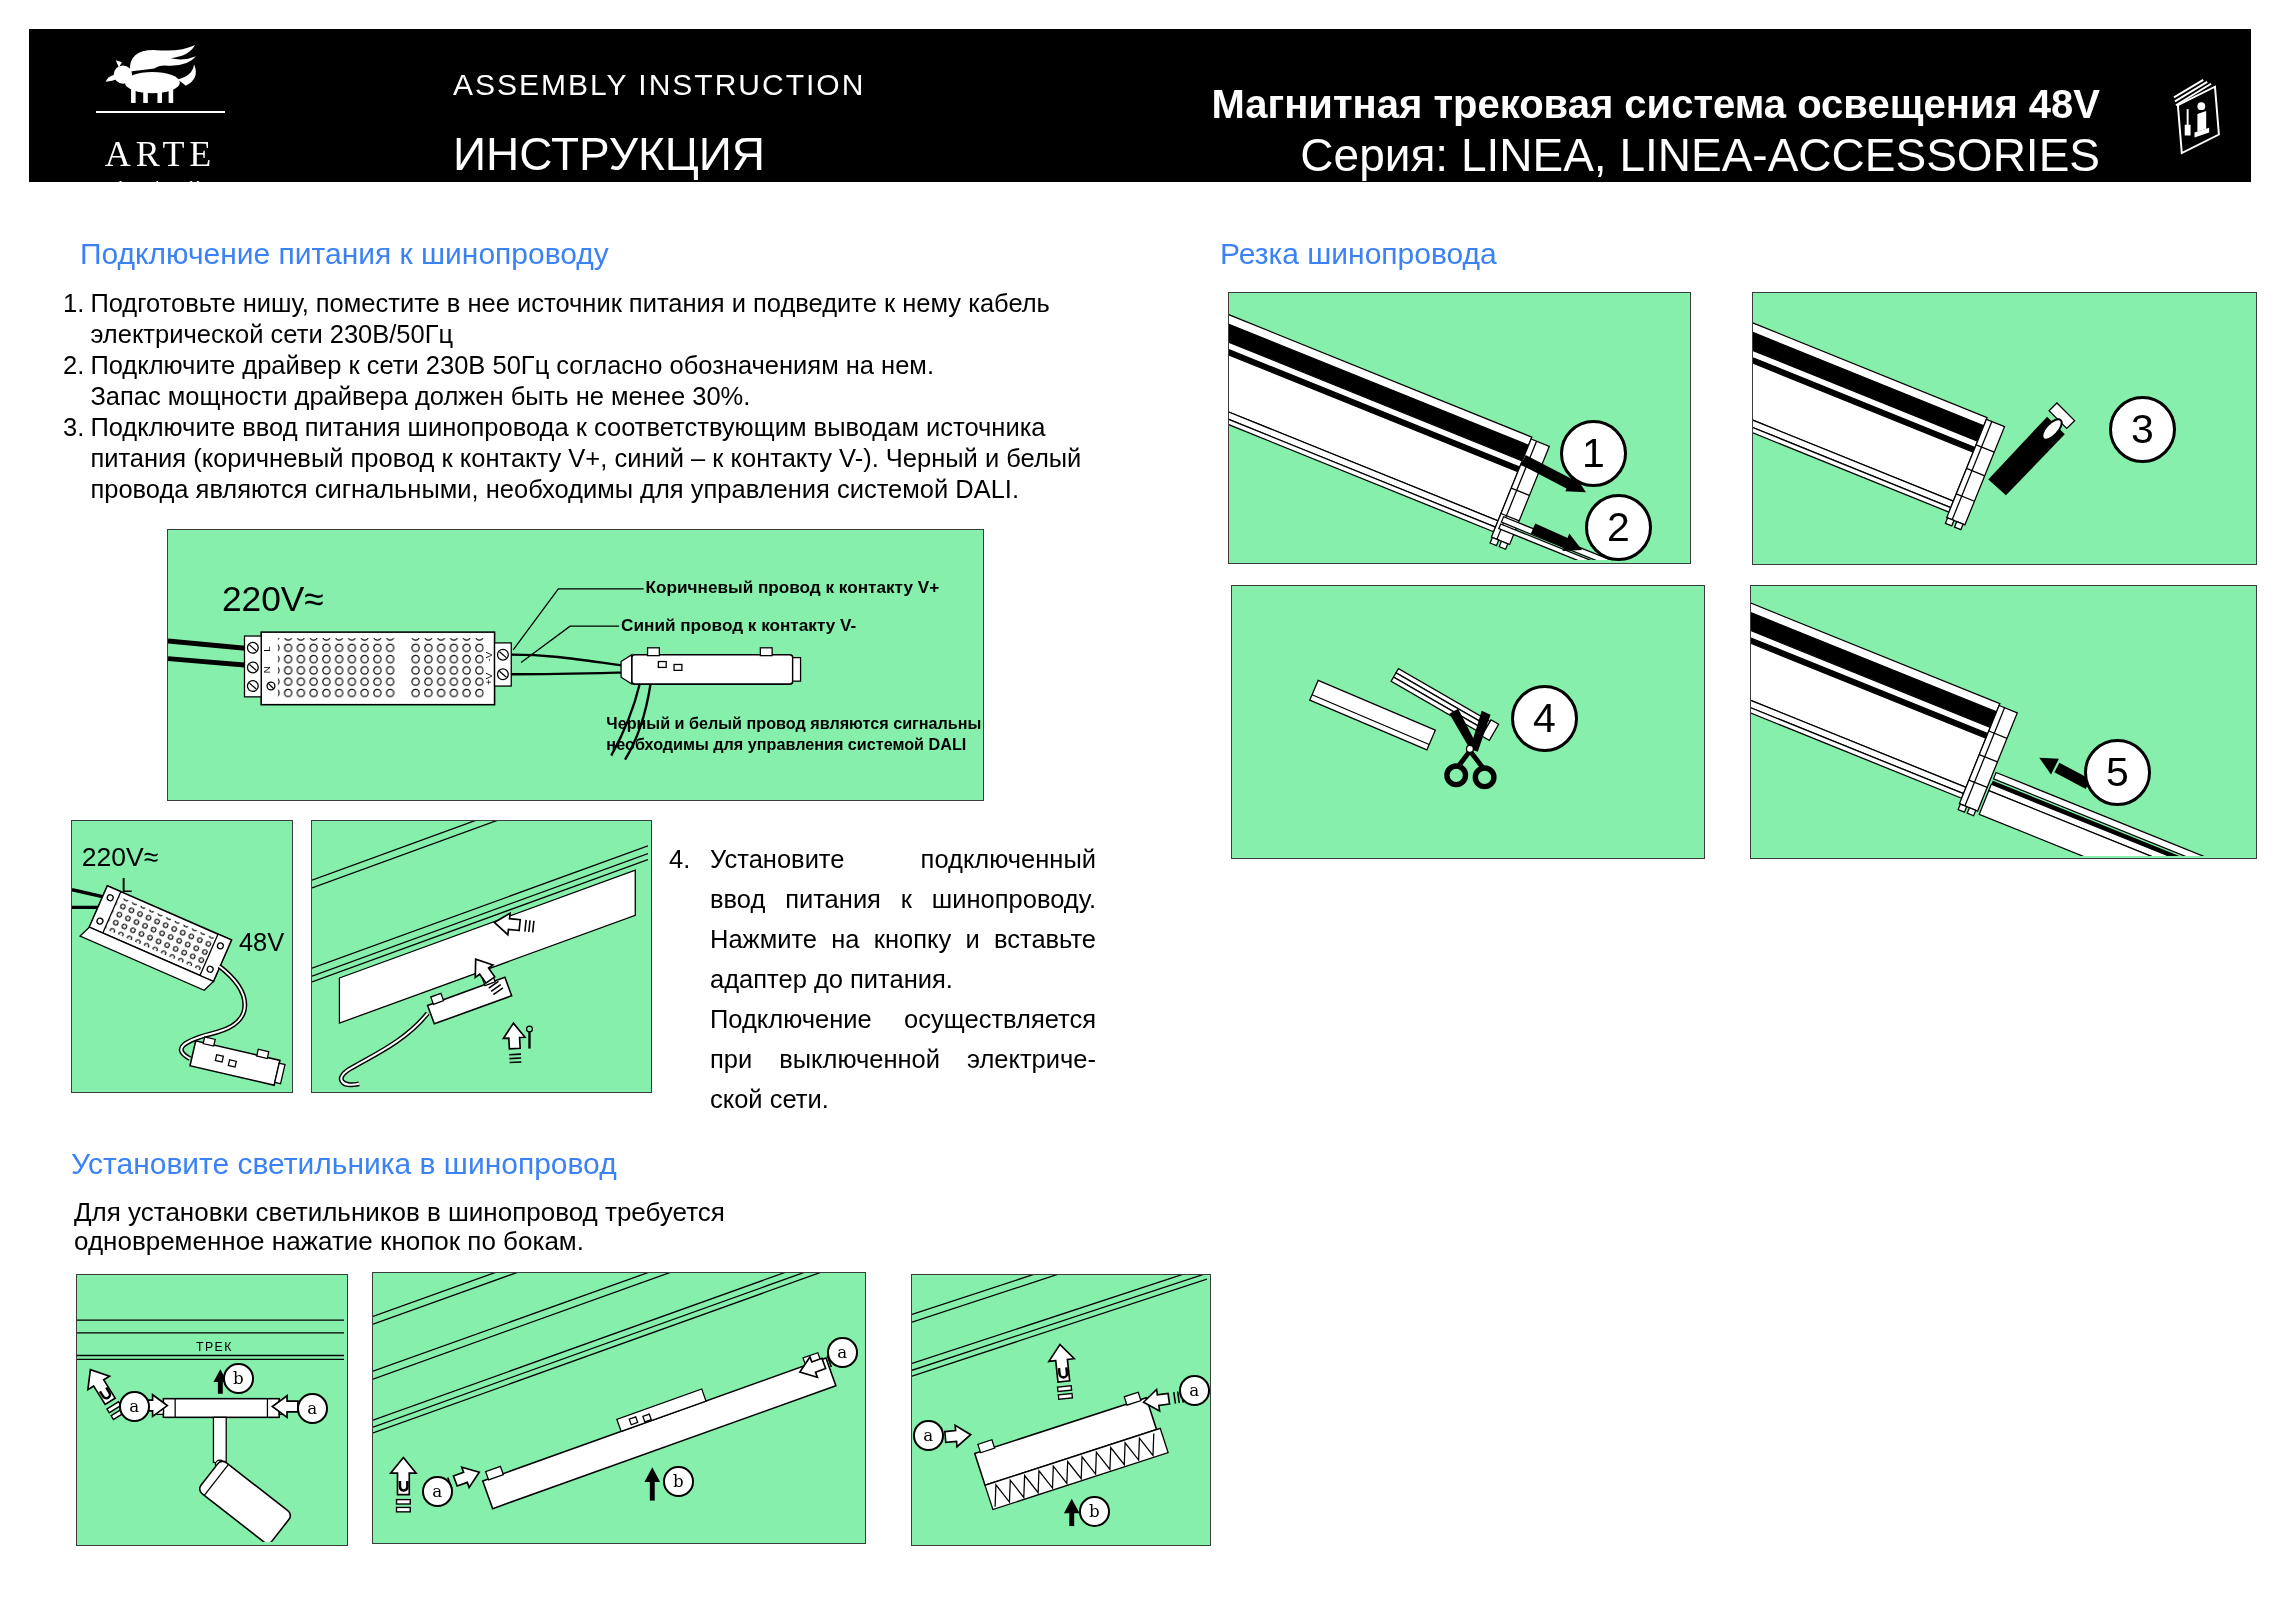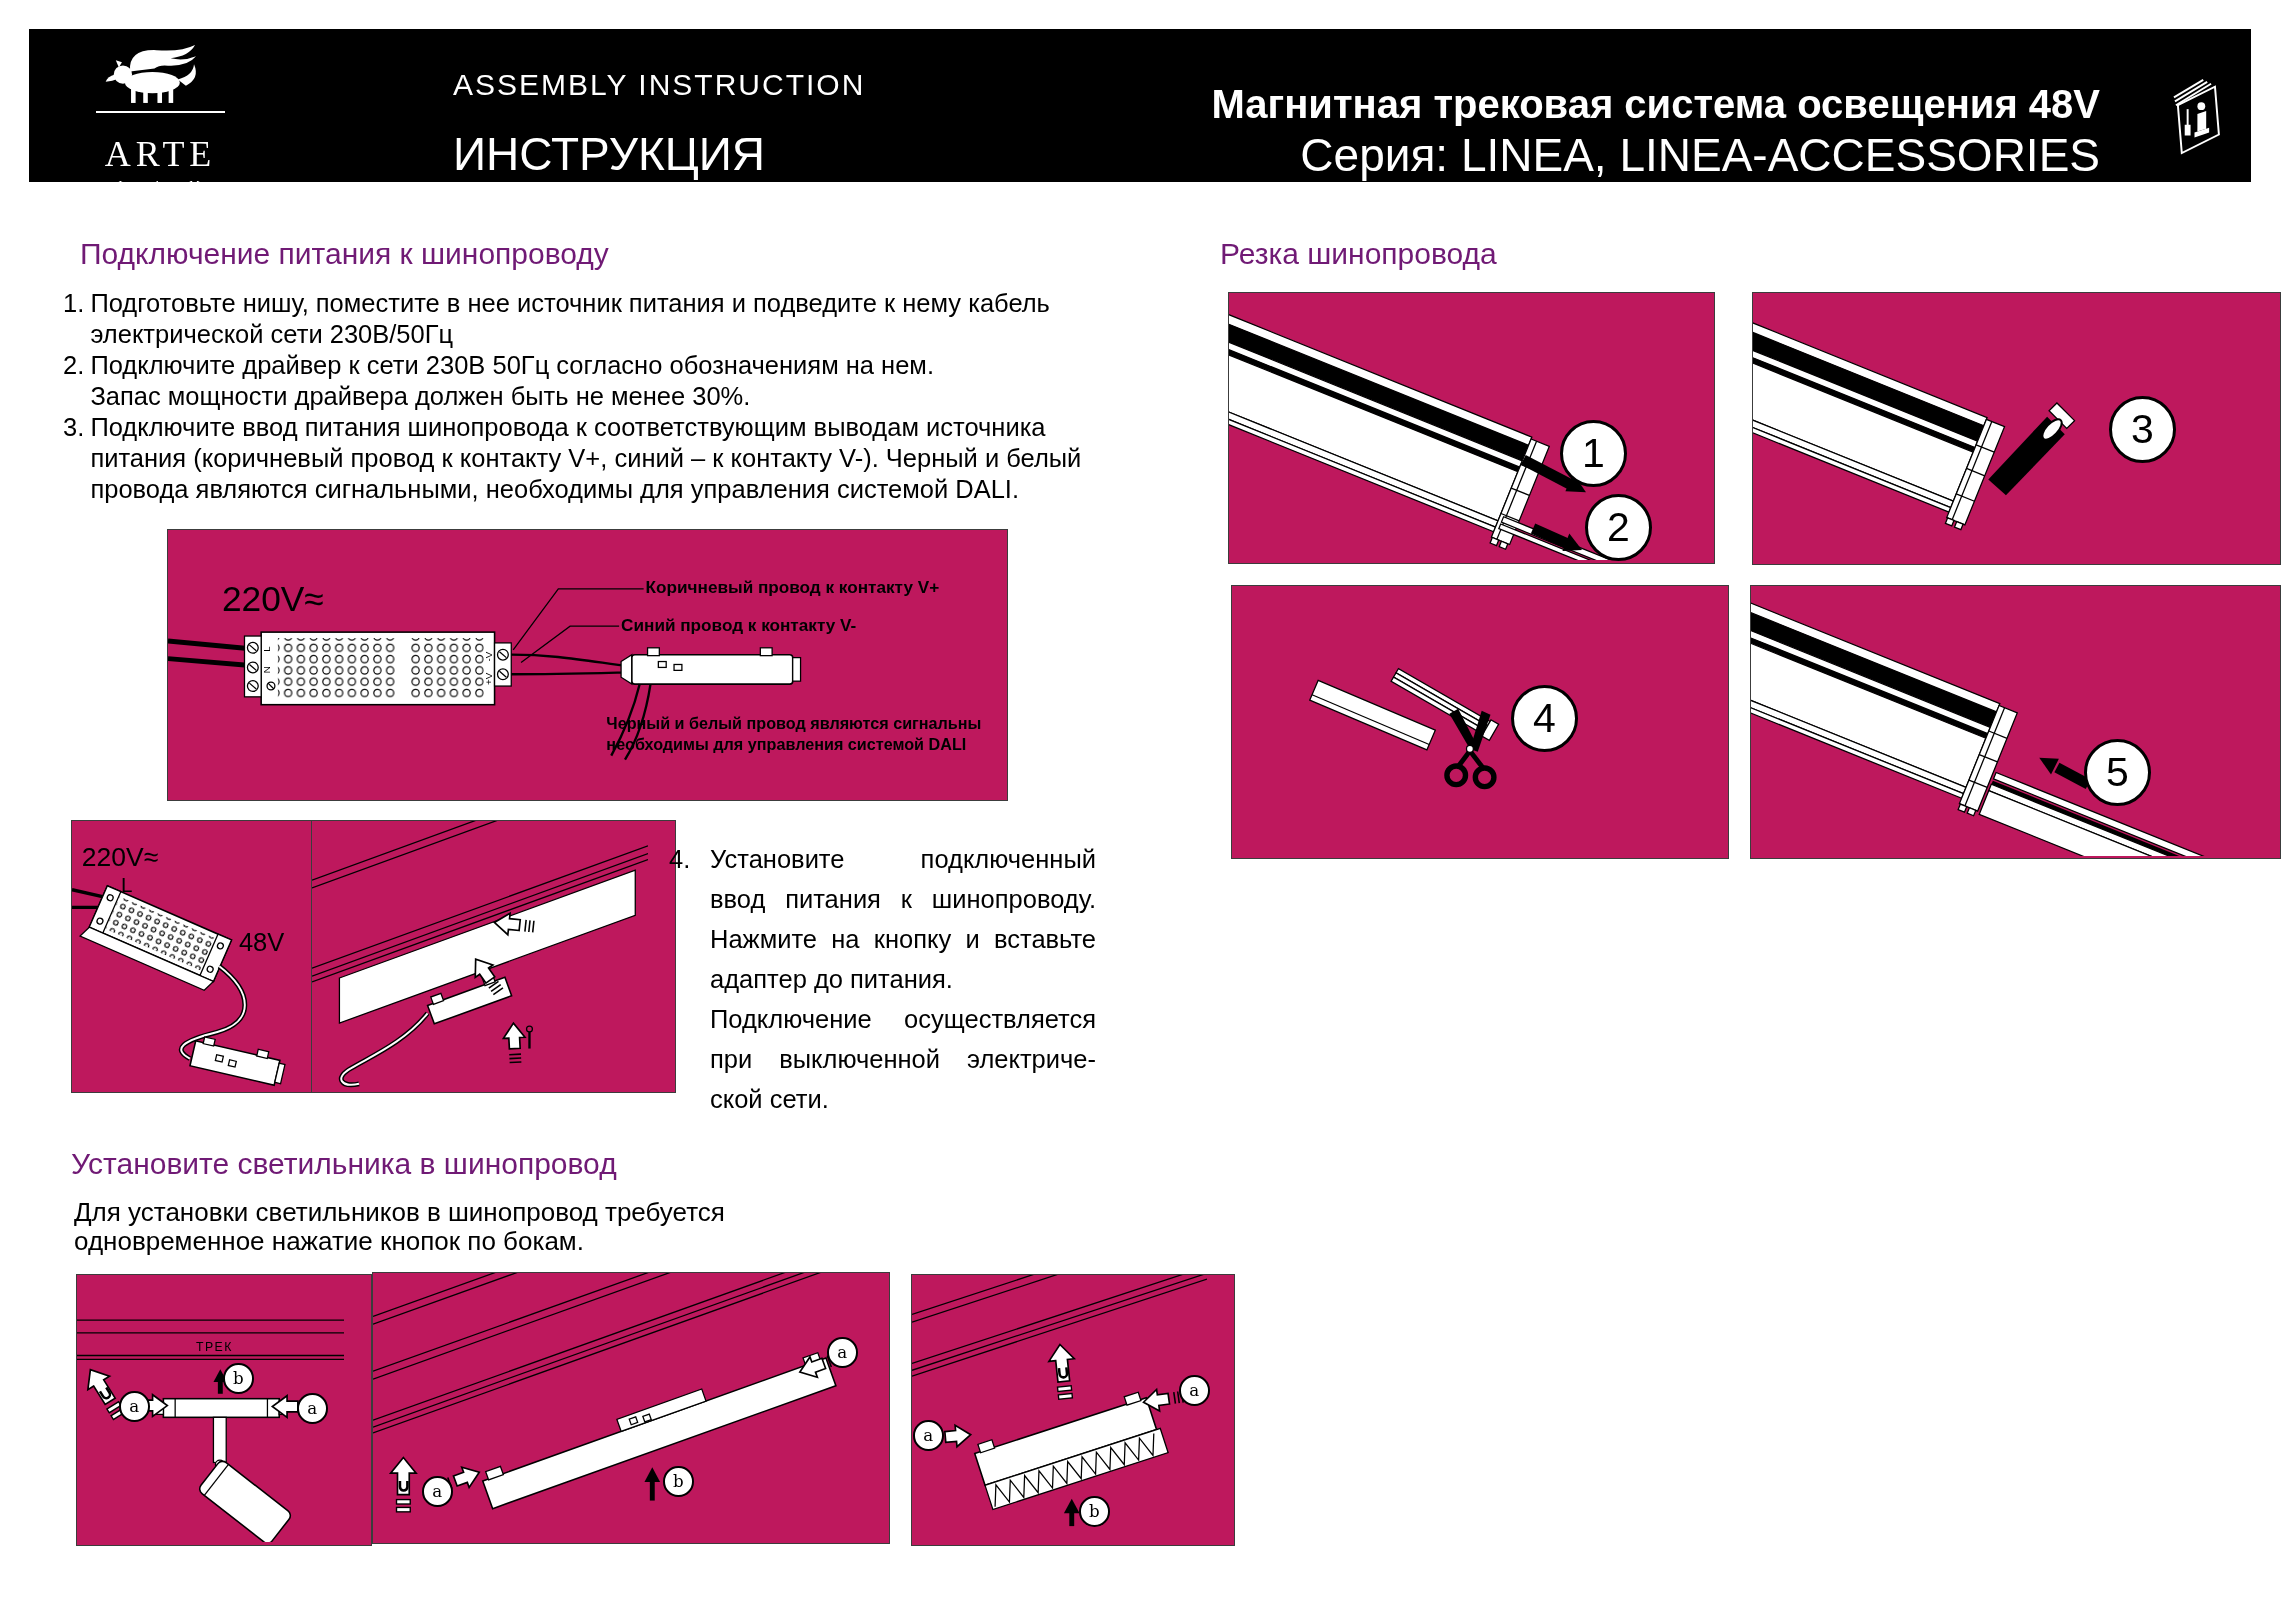--- a/index.html
+++ b/index.html
@@ -11,31 +11,31 @@
   #brandname{font-family:"Liberation Serif",serif;font-size:36px;letter-spacing:4.9px;margin-top:20px;}
   #brandsub{font-family:"Liberation Serif",serif;font-size:11.8px;letter-spacing:12.7px;margin-top:2.9px;padding-left:9.8px;}
   #brandrule{width:129px;height:2px;background:#fff;margin:0 auto;margin-top:1px;}
   #t-en{position:absolute;left:424px;top:39px;font-size:30px;letter-spacing:2px;}
   #t-ru{position:absolute;left:424px;top:98px;font-size:46px;}
   #prod{position:absolute;right:151px;top:53px;text-align:right;}
   #prod .l1{font-size:40px;font-weight:bold;}
   #prod .l2{font-size:46px;margin-top:1px;}
   #bookico{position:absolute;left:2135px;top:45px;width:59px;height:82px;}
   
-  .h1{position:absolute;font-size:30px;color:#701a75;}
+  .h1{position:absolute;font-size:30px;color:#3b82f6;}
   .steps{position:absolute;left:63px;top:288px;font-size:25.5px;line-height:31px;}
   .step{display:flex;}
   .step .n{width:27.4px;flex:0 0 27.4px;}
   .lineN{white-space:nowrap;}
   .para{position:absolute;font-size:26px;line-height:29px;}
   #step4{position:absolute;left:669px;top:839px;width:427px;font-size:25.5px;line-height:40px;display:flex;}
   #step4 .n{flex:0 0 41px;}
   #step4 .j{text-align:justify;text-align-last:justify;}
   
-  .dbox{position:absolute;border:1.5px solid #3c3c3c;background:#be185d;padding-left:24px;}
+  .dbox{position:absolute;border:1.5px solid #3c3c3c;background:#86efac;}
   .dbox svg{position:absolute;left:0;top:0;}
   
   .s{stroke:#000;stroke-width:1.3;fill:none}
   .sf{stroke:#000;stroke-width:1.3;fill:#fff}
   .sf2{stroke:#000;stroke-width:1.6;fill:#fff}
   .bf{fill:#000;stroke:none}
   .s2{stroke:#000;stroke-width:2.4;fill:none}
   .s3{stroke:#000;stroke-width:3.4;fill:none}
   .s5{stroke:#000;stroke-width:5;fill:none}
   .s11{stroke:#000;stroke-width:11;fill:none}

